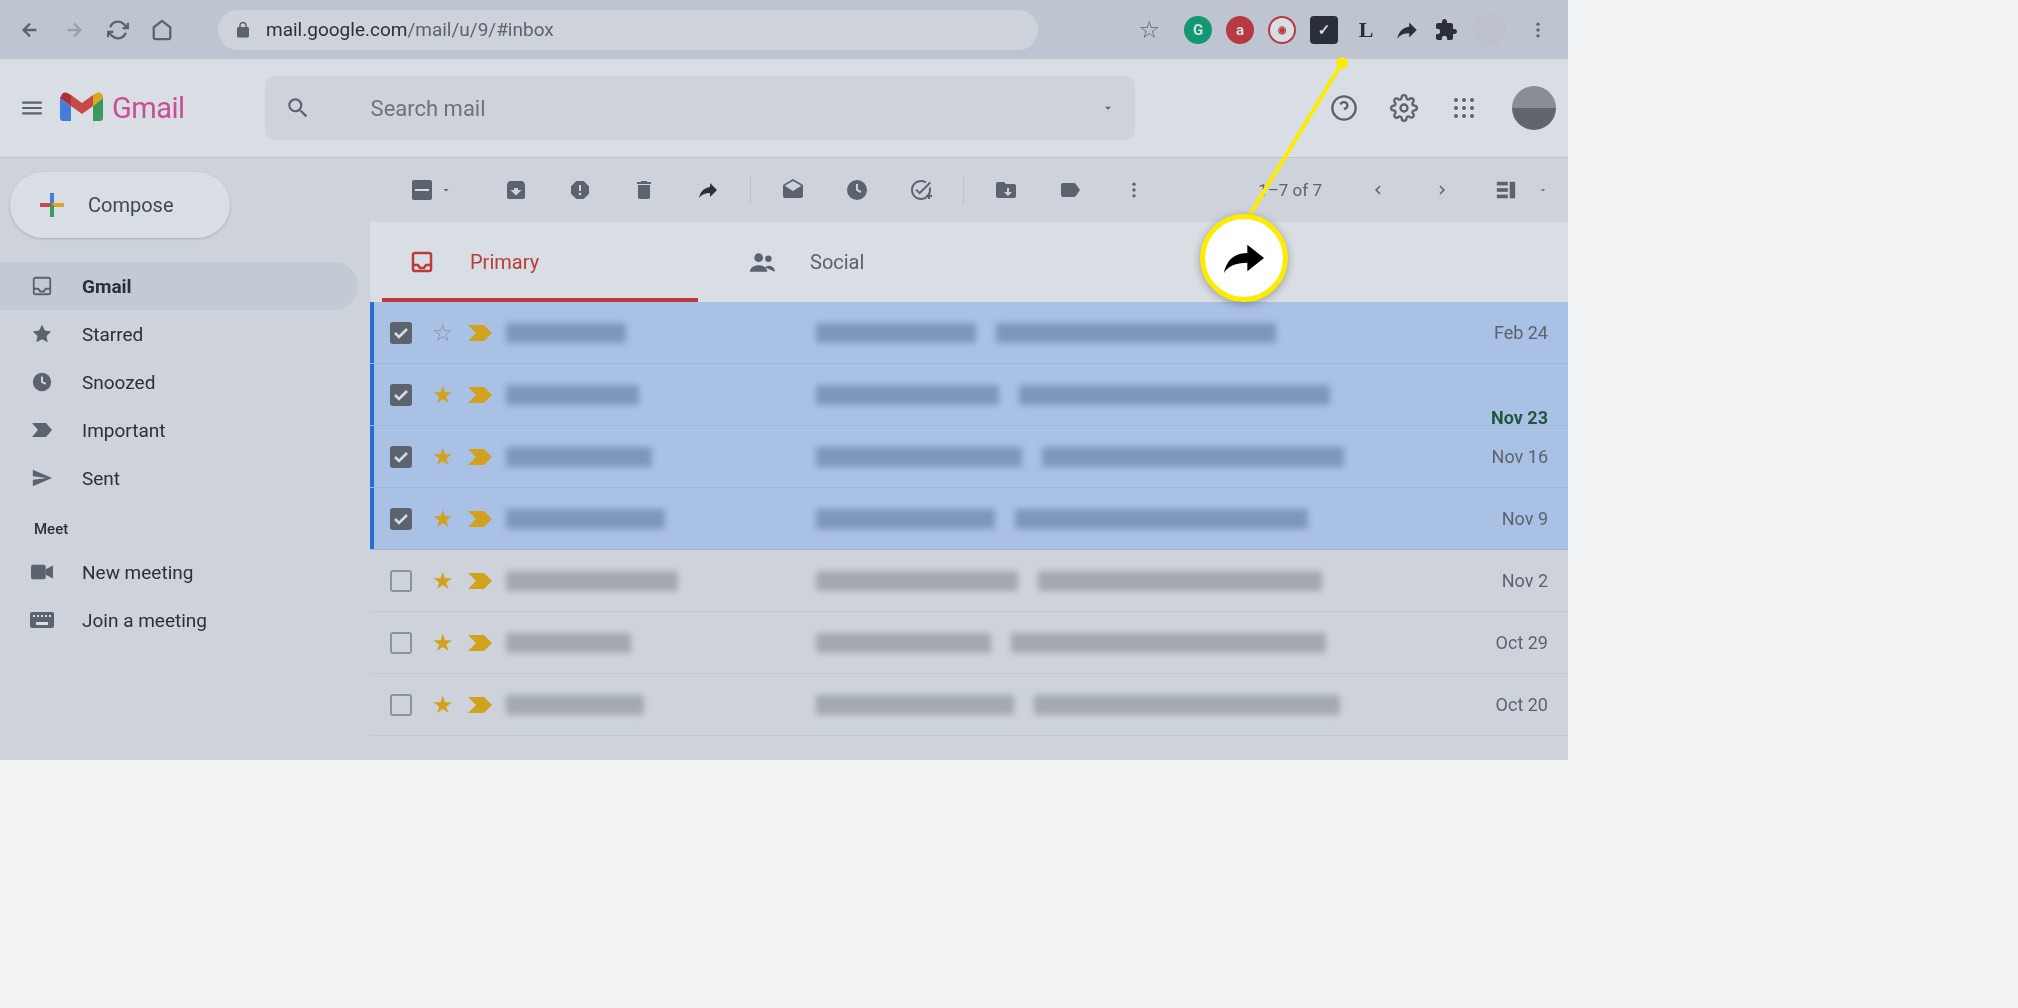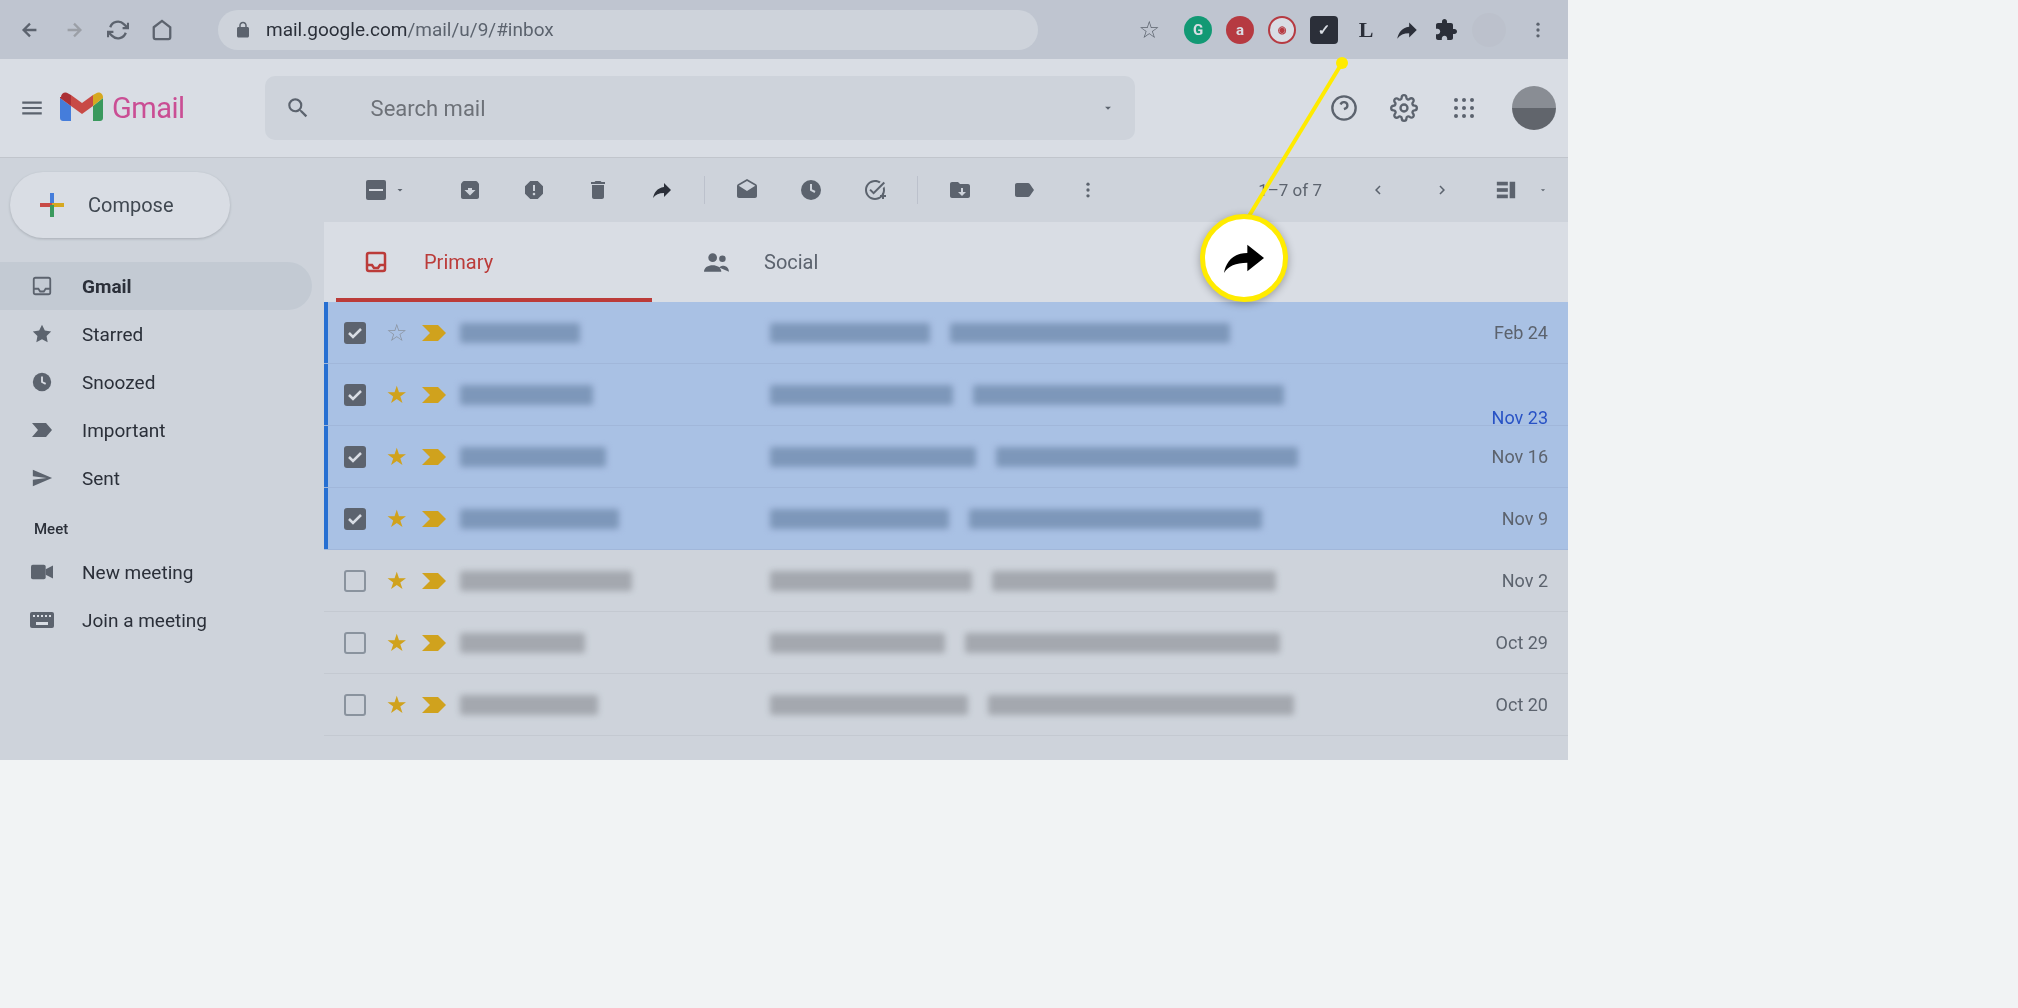--- a/index.html
+++ b/index.html
@@ -27,21 +27,21 @@
 .search-input { border: none; background: transparent; font-size: 22px; color: #5f6368; outline: none; flex: 1; margin-left: 36px; }
 .search-dd { color: #5f6368; margin-left: 12px; }
 .header-right { margin-left: auto; display: flex; align-items: center; gap: 20px; }
 .hdr-icon { width: 40px; height: 40px; display: flex; align-items: center; justify-content: center; color: #5f6368; }
 .avatar { width: 44px; height: 44px; border-radius: 50%; background: linear-gradient(to bottom, #999 50%, #666 50%); margin-left: 8px; }
 
 
 .main { display: flex; height: calc(100% - 158px); }
 
 
-.sidebar { width: 324px; padding-top: 14px; }
+.sidebar { width: 370px; padding-top: 14px; }
 .compose-btn { height: 66px; width: 220px; background: #fff; border-radius: 33px; box-shadow: 0 1px 3px rgba(0,0,0,0.2); display: flex; align-items: center; padding: 0 24px; margin-left: 10px; margin-bottom: 24px; gap: 18px; font-size: 20px; color: #3c4043; }
 .sidebar-item { height: 48px; display: flex; align-items: center; padding: 0 20px 0 30px; gap: 28px; font-size: 19px; color: #202124; border-radius: 0 24px 24px 0; margin-right: 12px; }
 .sidebar-item.active { background: #e3e7ea; font-weight: bold; }
 .sidebar-item .sicon { width: 24px; color: #5f6368; display: flex; justify-content: center; }
 .meet-header { font-size: 15px; font-weight: 500; padding: 18px 0 10px 34px; color: #202124; }
 
 
 .content { flex: 1; }
 .toolbar { height: 64px; display: flex; align-items: center; padding: 0 20px; }
 .toolbar .tbtn { width: 44px; height: 44px; display: flex; align-items: center; justify-content: center; color: #5f6368; margin: 0 10px; }
@@ -64,21 +64,21 @@
 .email-row.selected::before { content: ''; position: absolute; left: 0; top: 0; bottom: 0; width: 4px; background: #1a73e8; }
 .email-row .cb { width: 22px; height: 22px; margin-right: 20px; }
 .email-row .star { color: #f4b400; font-size: 24px; margin-right: 14px; }
 .email-row .star.empty { color: #9aa0a6; }
 .email-row .important { margin-right: 14px; }
 .blur { background: #bbb; border-radius: 2px; height: 20px; filter: blur(3px); }
 .blur.selected { background: #8aa6c9; }
 .sender-col { width: 260px; margin-right: 50px; }
 .subject-col { flex: 1; display: flex; gap: 20px; }
 .date-col { width: 100px; text-align: right; font-size: 18px; color: #5f6368; }
-.date-col.bold { font-weight: normal; color: #1d4ed8; margin-top: 46px; }
+.date-col.bold { font-weight: bold; color: #14532d; margin-top: 46px; }
 
 
 .dim-overlay { position: absolute; inset: 0; background: rgba(80, 100, 130, 0.22); pointer-events: none; z-index: 50; }
 
 
 .highlight-circle { position: absolute; width: 88px; height: 88px; border-radius: 50%; background: #fff; border: 5px solid #ffeb00; display: flex; align-items: center; justify-content: center; z-index: 100; left: 1200px; top: 214px; box-shadow: 0 2px 8px rgba(0,0,0,0.3); }
 .highlight-dot { position: absolute; width: 12px; height: 12px; border-radius: 50%; background: #ffeb00; z-index: 99; }
 
 svg { display: block; }
 </style>

